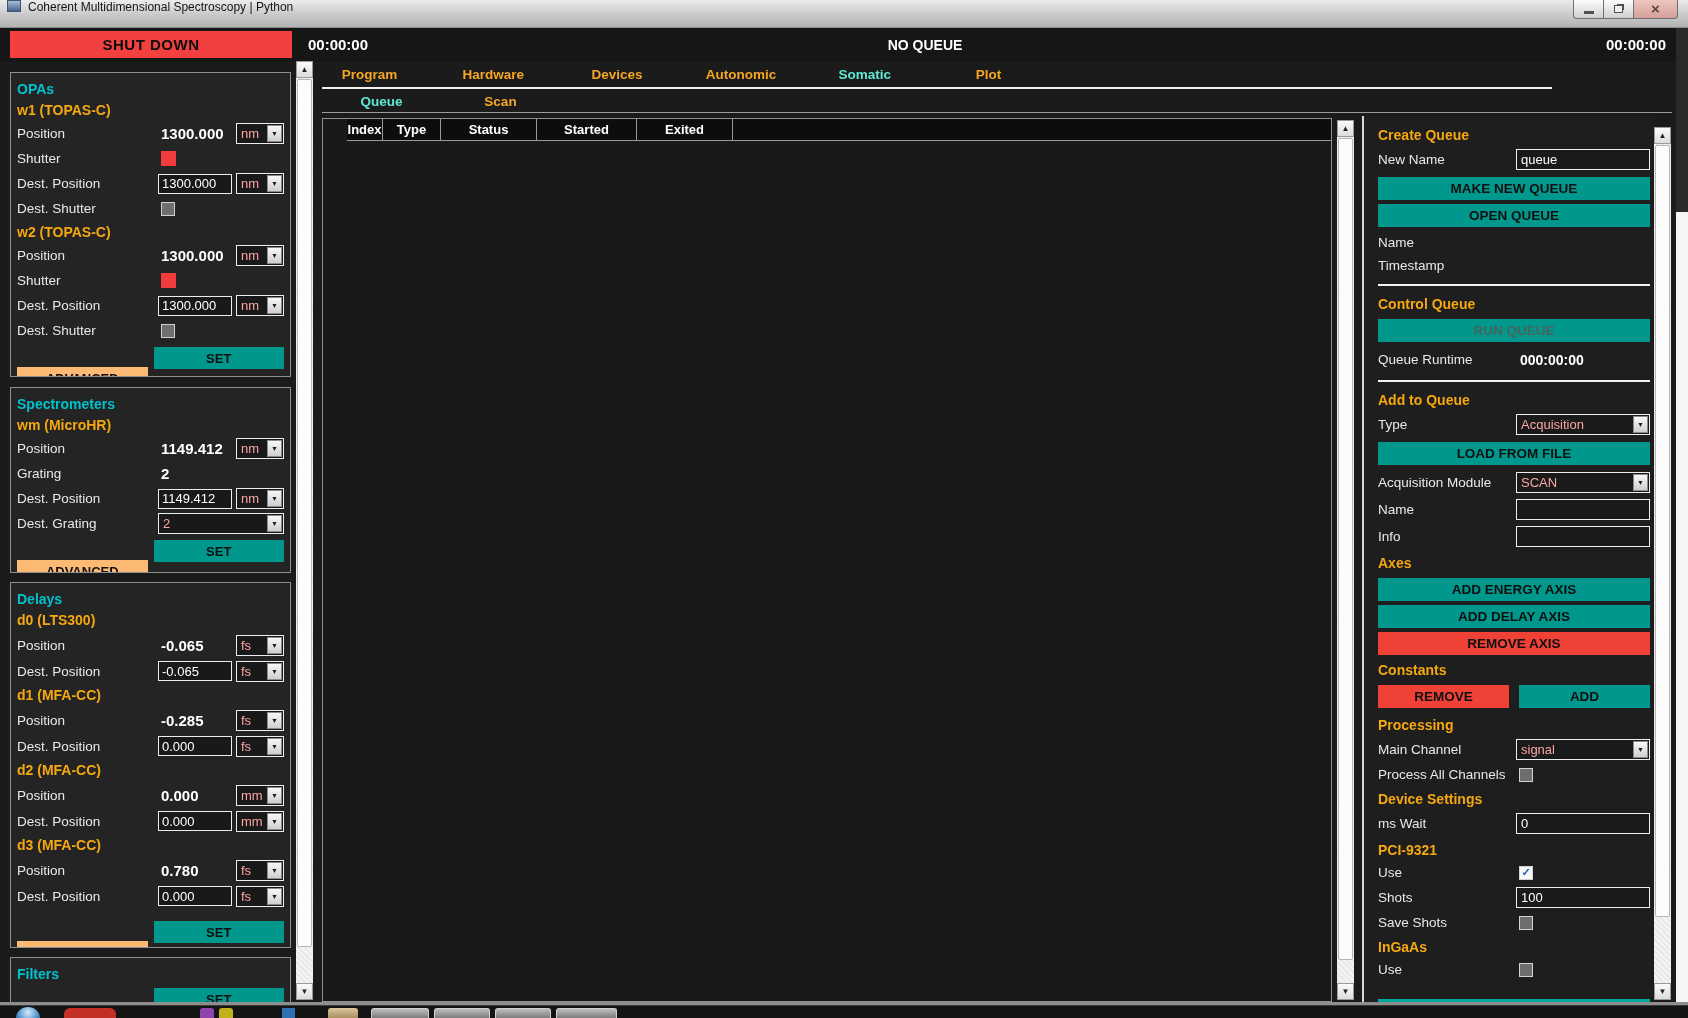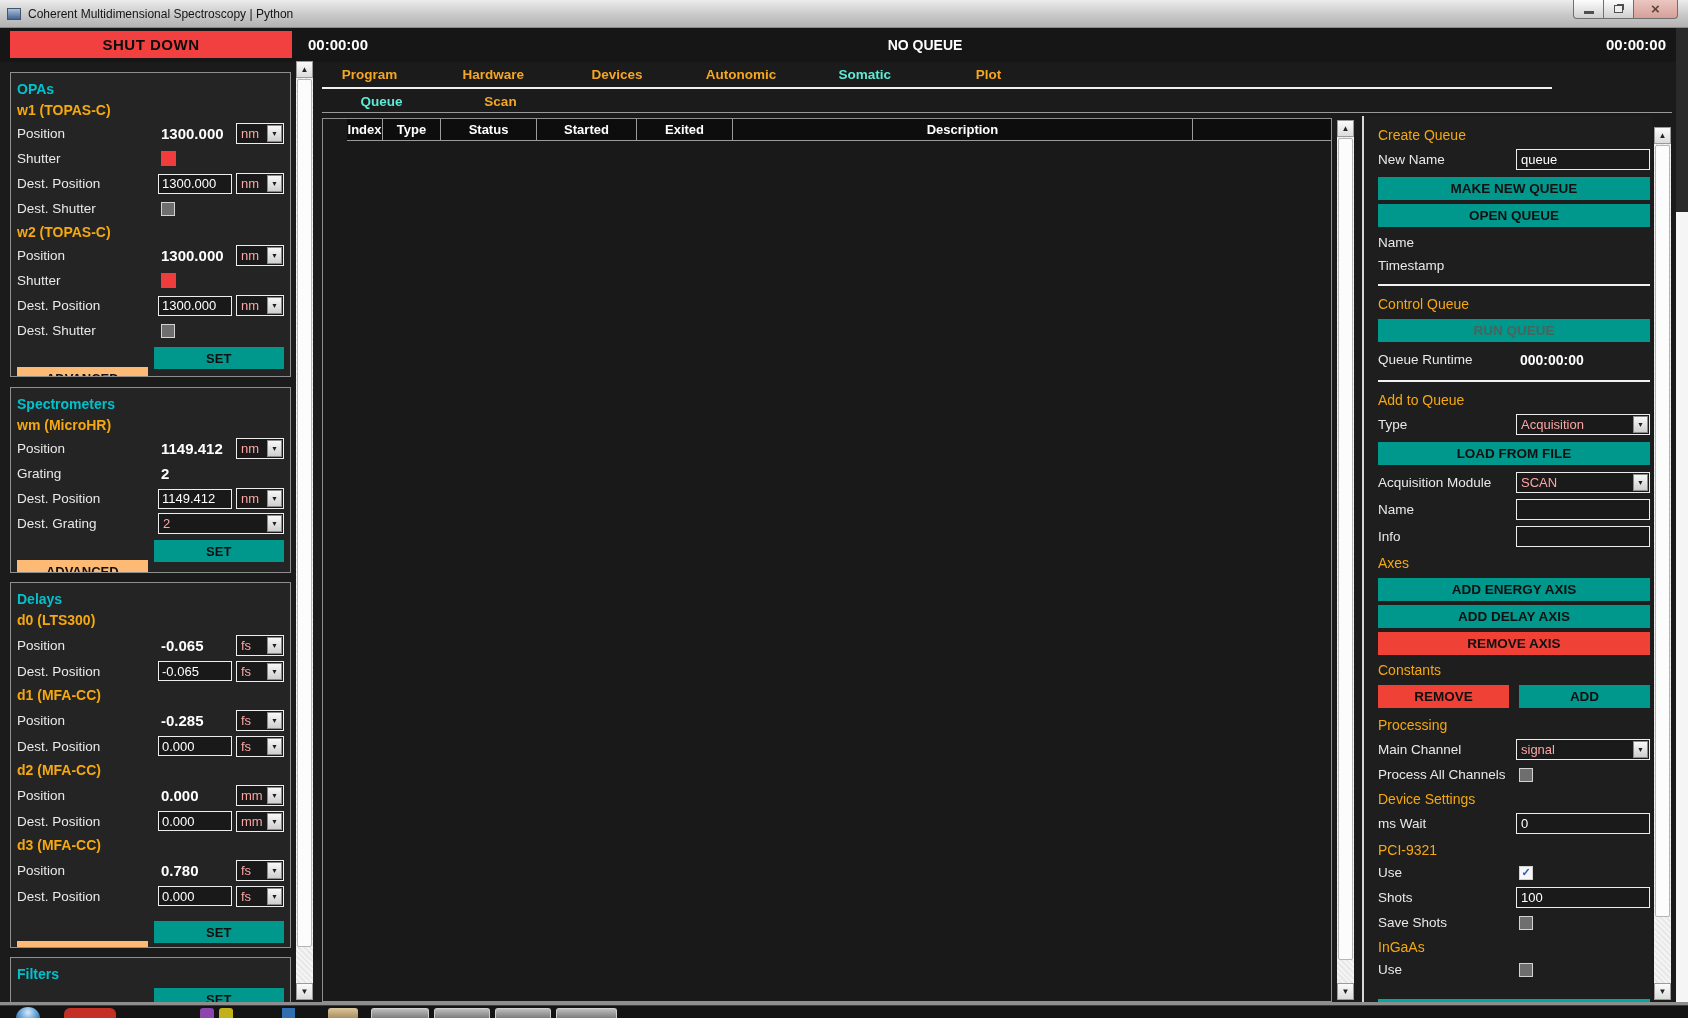--- a/index.html
+++ b/index.html
@@ -3,21 +3,21 @@
 <meta charset="utf-8">
 <style>
   * { box-sizing: border-box; margin:0; padding:0; }
   html,body { width:1688px; height:1018px; overflow:hidden; background:#1b1b1b;
     font-family:"Liberation Sans", sans-serif; }
   #app { position:relative; width:1688px; height:1018px; background:#1b1b1b; }
 
   
   #titlebar { position:absolute; left:0; top:0; width:1688px; height:28px;
     background:linear-gradient(#ececec,#c9c9c9 55%,#b3b3b3); border-bottom:1px solid #8b8b8b;
-    display:flex; align-items:center; }
+    display:flex; align-items:flex-start; }
   #tb-icon { width:14px; height:12px; margin-left:7px; border:1px solid #44546a;
     background:linear-gradient(#a9c0dd,#46638f); }
   #tb-title { font-size:12px; color:#151515; margin-left:7px; }
   #winbtns { position:absolute; right:10px; top:0; display:flex; height:19px; }
   .wbtn { width:31px; height:19px; background:linear-gradient(#fdfdfd,#cfcfcf);
     border:1px solid #6f6f6f; border-top:none; margin-left:-1px;
     display:flex; align-items:center; justify-content:center; }
   .wbtn:first-child { border-bottom-left-radius:4px; }
   .wbtn.close { width:45px; background:linear-gradient(#ecc6c0,#d5a099);
     border-bottom-right-radius:4px; }
@@ -106,21 +106,21 @@
     border:1px solid #9a9a9a; display:flex; align-items:center; justify-content:center; }
   .sb-up { top:0; } .sb-down { bottom:0; }
   .sb-up::after { content:"▲"; font-size:8px; color:#222; }
   .sb-down::after { content:"▼"; font-size:8px; color:#222; }
   .sb-thumb { position:absolute; left:1px; width:15px; background:#fcfcfc;
     border:1px solid #b5b5b5; border-radius:2px; }
 
   
   #rightpanel { position:absolute; left:1362px; top:116px; width:290px; height:886px;
     border-left:2px solid #d8d8d8; background:#1e1e1e; padding:6px 2px 0 14px; overflow:hidden; }
-  .rp-heading { color:#f5a810; font-weight:normal; font-size:14px; height:22px; line-height:22px; margin-top:2px; }
+  .rp-heading { color:#f5a810; font-weight:bold; font-size:14px; height:22px; line-height:22px; margin-top:2px; }
   .rp-row { display:flex; align-items:center; height:27px; }
   .rp-row.short { height:23px; }
   .rp-label { flex:1; color:#e9e9e9; font-size:13.5px; }
   .rp-ctrl { width:134px; display:flex; align-items:center; }
   .rp-input { width:134px; height:21px; background:#1a1a1a; border:1px solid #ededed;
     color:#fff; font-size:13px; padding:0 4px; font-family:"Liberation Sans",sans-serif; }
   .rp-select { width:134px; height:21px; border:1px solid #ededed; background:#1a1a1a;
     display:flex; align-items:center; }
   .rp-value { width:134px; color:#fff; font-weight:bold; font-size:14px; padding-left:4px; }
   .rp-btn { height:23px; margin:4px 0; display:flex; align-items:center; justify-content:center;
@@ -417,21 +417,20 @@
     </div>
   </div>
 
   <div id="queuearea">
     <div id="qheader">
       <span class="qh-cell c0">Index</span>
       <span class="qh-cell c1">Type</span>
       <span class="qh-cell c2">Status</span>
       <span class="qh-cell c3">Started</span>
       <span class="qh-cell c4">Exited</span>
-      <span class="qh-cell c5">Description</span>
       <span class="qh-cell c6"></span>
     </div>
     <div></div>
   </div>
 
   <div class="vscroll" id="sb-left">
     <div class="sb-btn sb-up"></div>
     <div class="sb-thumb" style="top:18px;height:868px;"></div>
     <div class="sb-btn sb-down"></div>
   </div>

